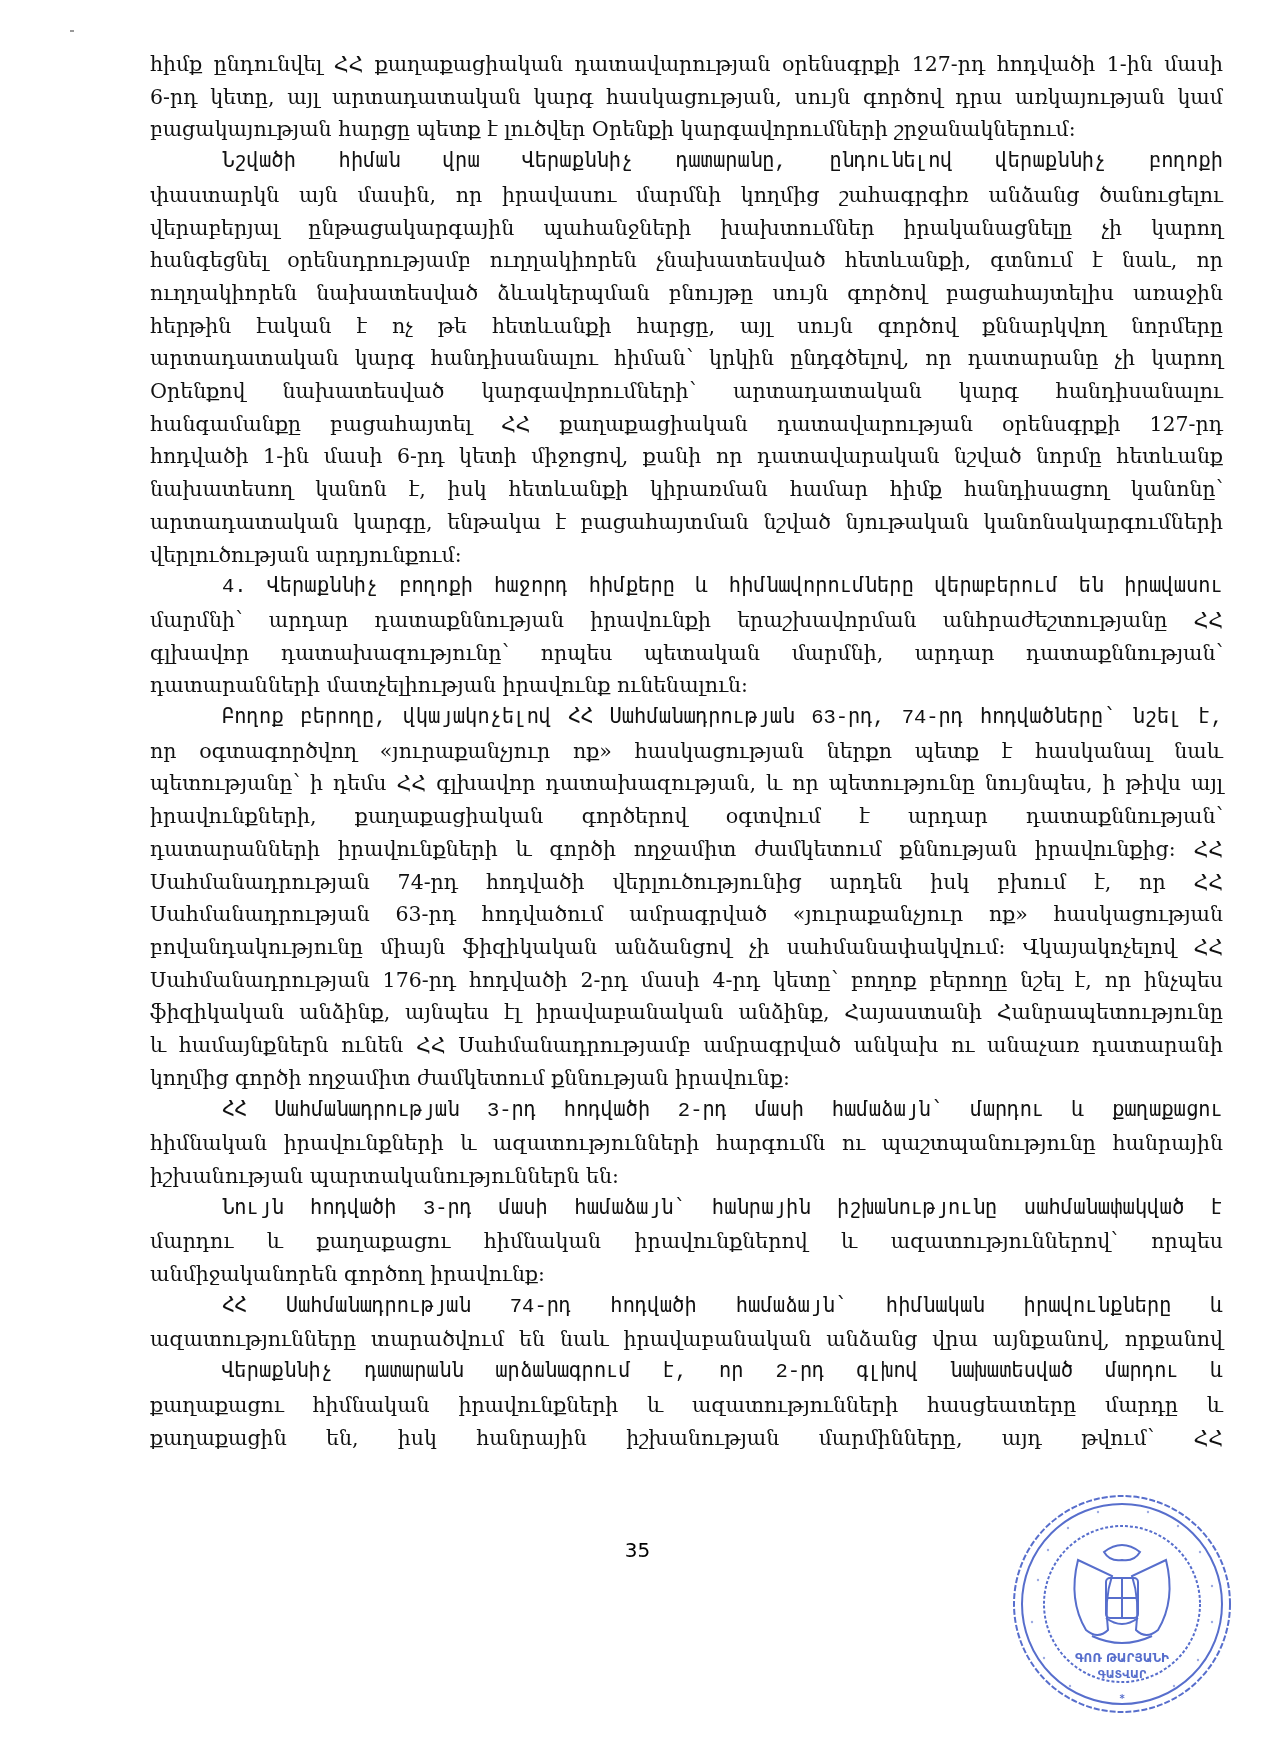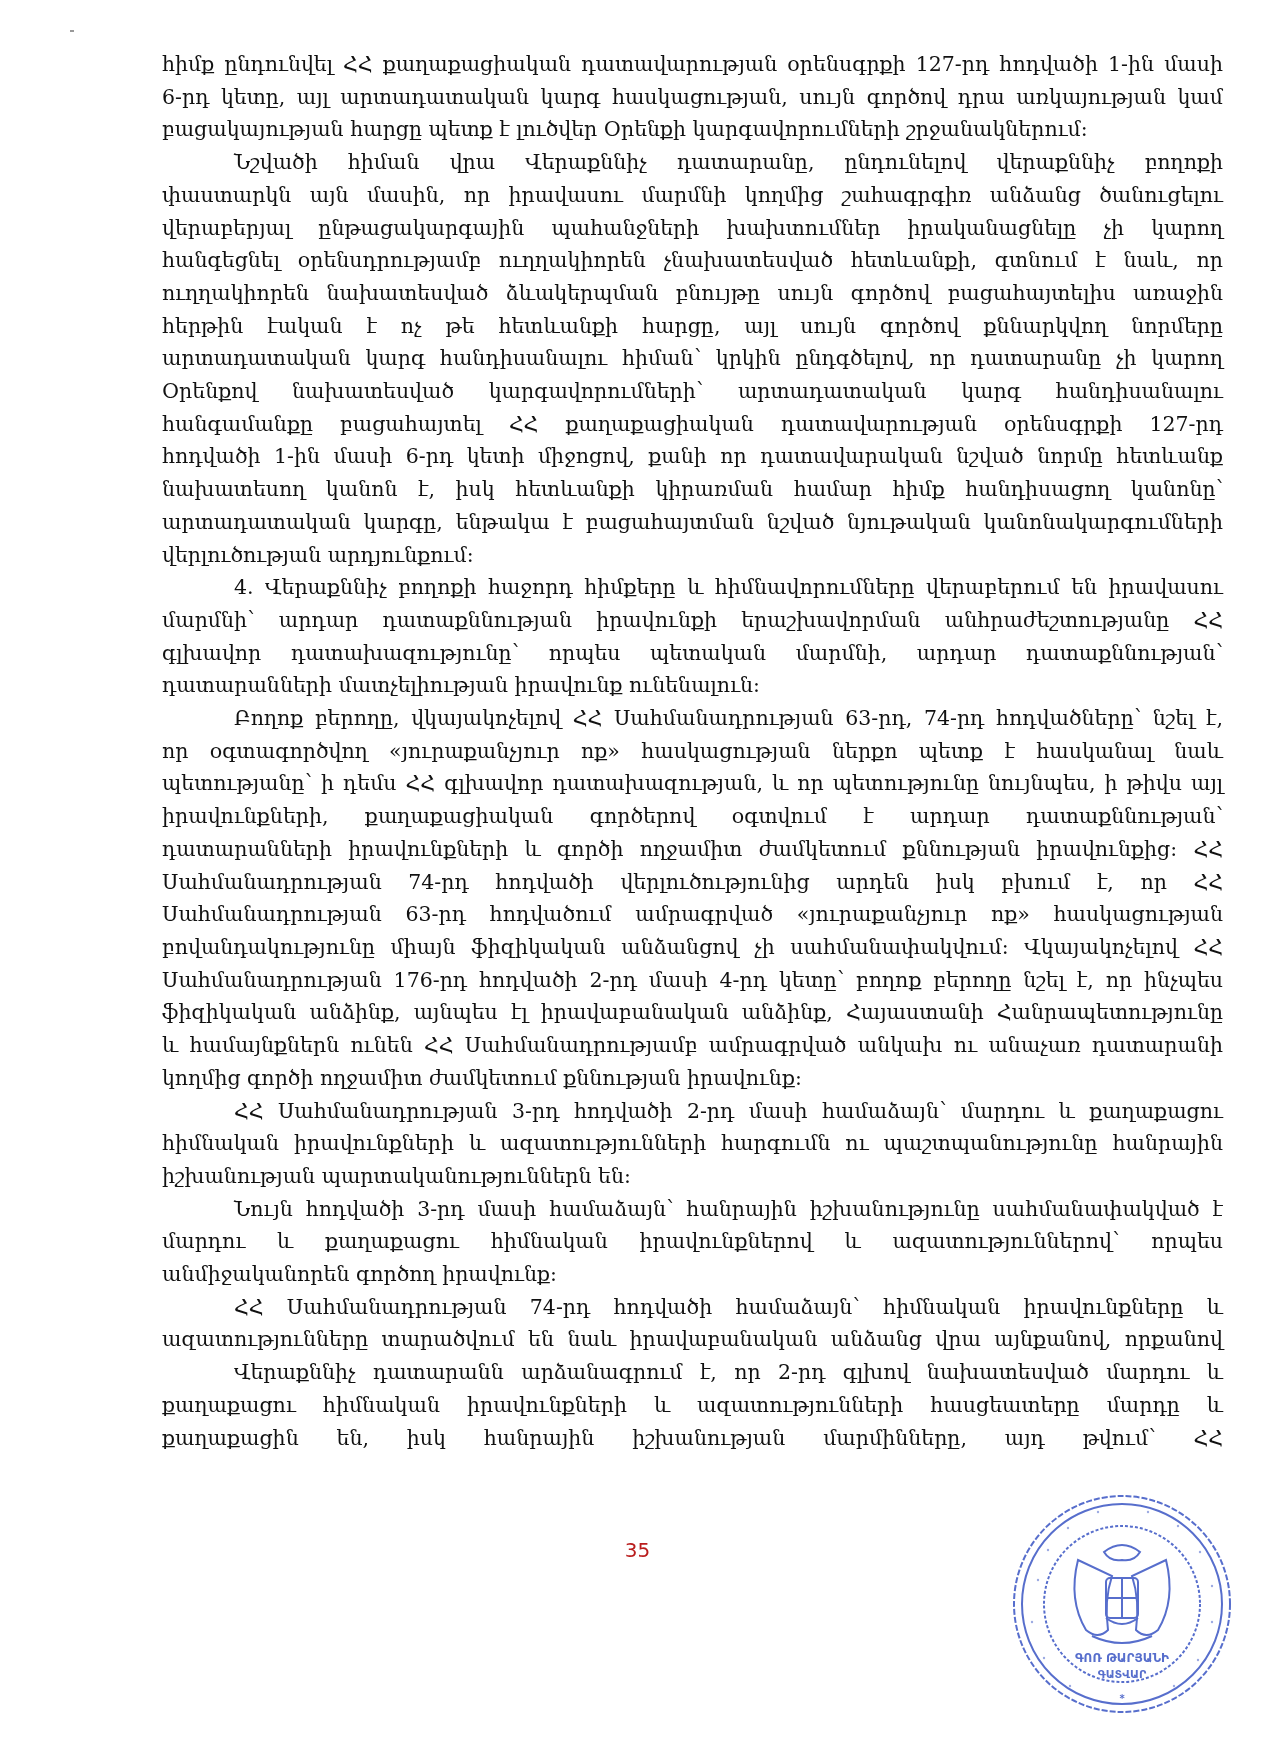--- a/index.html
+++ b/index.html
@@ -23,37 +23,37 @@
       line-height: 32.7px;
       text-align: justify;
       text-align-last: left;
       letter-spacing: 0;
     }
     .para .line {
       display: block;
       text-align: justify;
       text-align-last: justify;
       white-space: nowrap;
-      margin-left: 12px;
     }
     .para .line.last {
       text-align-last: left;
     }
     .para .line.indent {
       padding-left: 72px;
+      font-family: Liberation Mono, monospace;
     }
     .page-number {
       position: absolute;
       left: 0;
       width: 1275px;
       top: 1538px;
       text-align: center;
       font-family: "DejaVu Sans", "Liberation Sans", sans-serif;
       font-size: 20px;
-      color: #b91c1c;
+      color: #000000;
     }
     .stamp {
       position: absolute;
       left: 1008px;
       top: 1490px;
       width: 228px;
       height: 228px;
       text-align: right;
     }
     .corner-mark {

